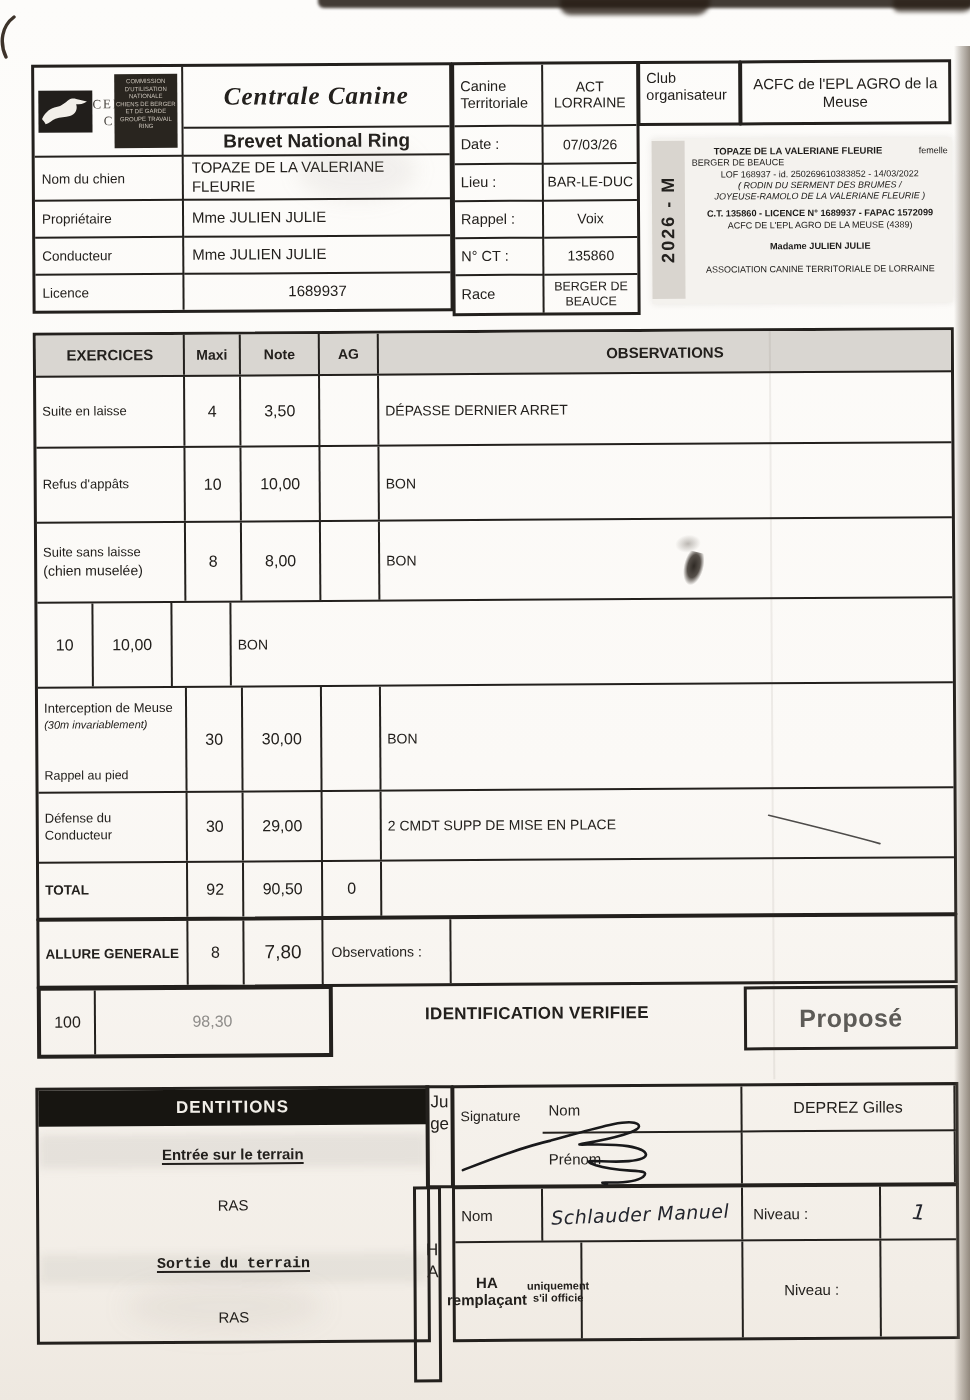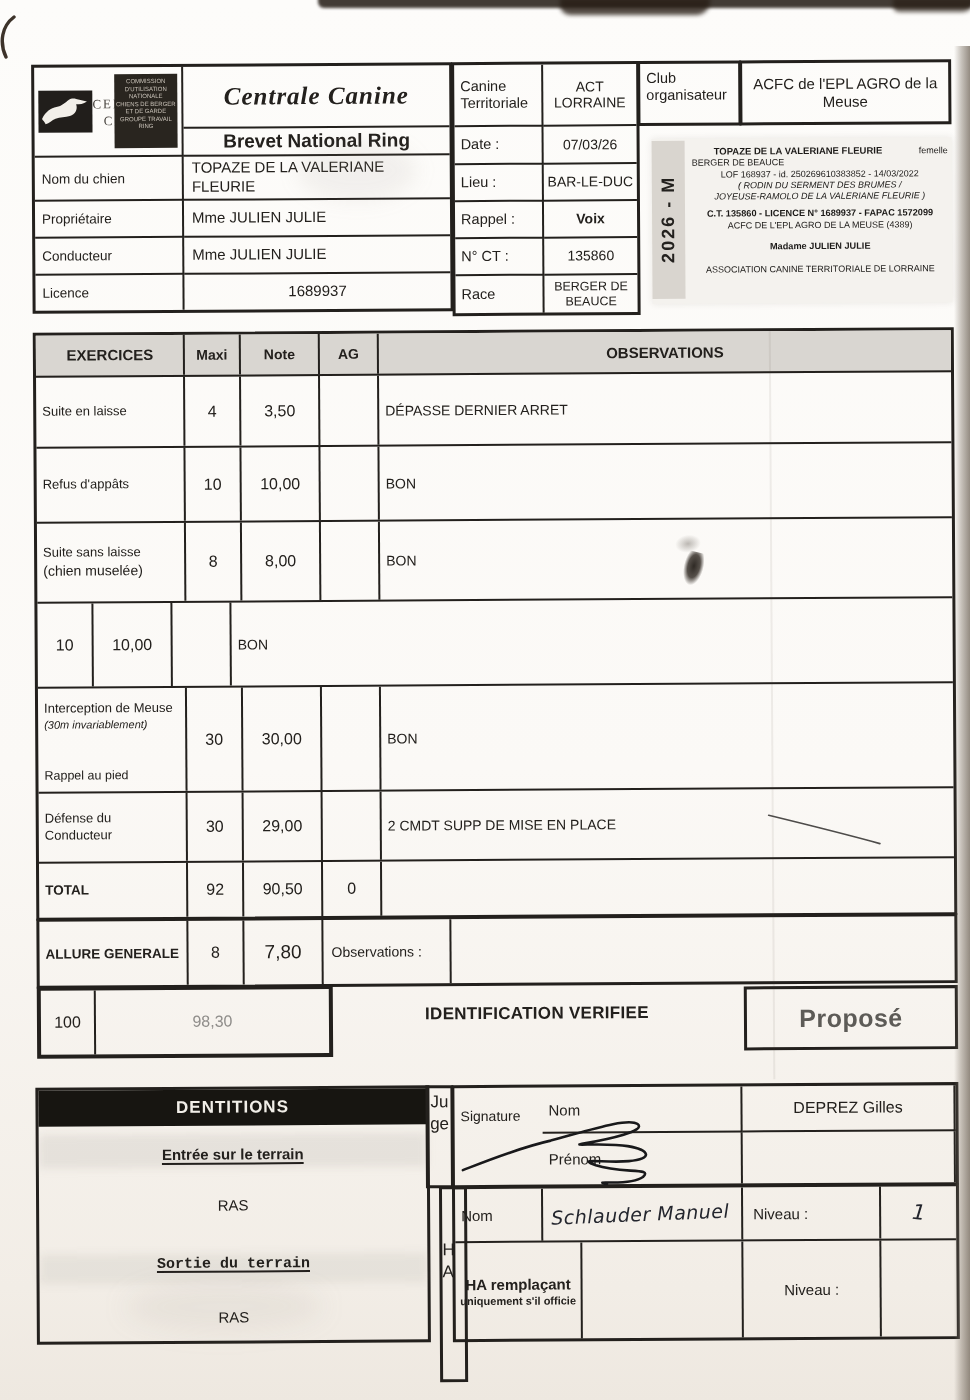--- a/index.html
+++ b/index.html
@@ -47,21 +47,21 @@
   .brevet-cell{font-weight:bold;font-size:19px;}
   .flabel{font-size:13.5px;padding-left:7px;}
   .fvalue{font-size:15px;padding:2px 8px;line-height:1.25;}
   .fvalue-center{justify-content:center;text-align:center;padding:2px 4px;}
 
   
   .block-mid{left:455px;top:62px;width:188px;height:254px;display:grid;
     grid-template-columns:89px 1fr;grid-template-rows:62px 38px 37px 37px 37px 1fr;}
   .mlabel{font-size:14.5px;padding-left:6px;line-height:1.2;}
   .mvalue{font-size:14px;text-align:center;line-height:1.15;}
-  .bold{font-weight:bold;}
+  .bold{font-weight:normal;}
 
   .cell-club{left:641px;top:62px;width:104px;height:65px;}
   .cell-acfc{left:743px;top:62px;width:212px;height:65px;}
 
   
   .sticker{position:absolute;left:655px;top:140px;width:300px;height:165px;background:#f4f2ee;box-shadow:0 0 7px rgba(60,50,40,.10);}
   .sticker-strip{position:absolute;left:0;top:2px;width:33px;height:158px;background:#d9d5cf;display:flex;align-items:center;justify-content:center;}
   .sticker-strip span{writing-mode:vertical-rl;transform:rotate(180deg);font-weight:bold;font-size:18px;letter-spacing:2px;color:#23211e;}
   .sticker-body{position:absolute;left:40px;right:4px;top:7px;font-size:9px;line-height:1.25;color:#1c1a18;}
   .st-name-row{display:flex;justify-content:space-between;align-items:baseline;padding-left:22px;}
@@ -120,29 +120,29 @@
   .de1{margin-top:20px;} .de2{margin-top:34px;} .de3{margin-top:42px;font-family:Liberation Mono, monospace;} .de4{margin-top:36px;}
 
   .juge-strip{left:423px;top:1085px;width:28px;height:103px;font-size:17px;line-height:1.28;text-align:center;word-break:break-all;padding-top:3px;}
   .juge-block{left:449px;top:1085px;width:507px;height:103px;display:grid;grid-template-columns:88px 200px 1fr;grid-template-rows:46px 1fr;}
   .j-label{font-size:15px;padding-left:6px;}
   .j-value{font-size:16px;justify-content:center;}
   .sig-cell{grid-row:1/3;position:relative;}
   .sig-label{position:absolute;left:6px;top:20px;font-size:14px;}
   .sig-svg{position:absolute;left:2px;top:12px;}
 
-  .ha-strip{left:436px;top:1186px;width:28px;height:196px;font-size:17px;line-height:1.28;text-align:left;word-break:break-all;padding-top:50px;}
+  .ha-strip{left:410px;top:1186px;width:28px;height:196px;font-size:17px;line-height:1.28;text-align:right;word-break:break-all;padding-top:50px;}
   .ha-block{left:449px;top:1186px;width:507px;height:156px;}
   .ha-row1{display:flex;height:54px;border-bottom:2px solid var(--ink);}
   .ha-row2{display:flex;height:calc(100% - 54px);}
   .h-nom{width:88px;border-right:2px solid var(--ink);display:flex;align-items:center;padding-left:6px;font-size:15px;}
   .h-val{width:200px;border-right:2px solid var(--ink);display:flex;align-items:center;padding-left:8px;}
   .h-niv{width:138px;border-right:2px solid var(--ink);display:flex;align-items:center;padding-left:10px;font-size:15px;}
   .h-niv-val{flex:1;display:flex;align-items:center;justify-content:center;}
-  .h-rempl{width:127px;border-right:2px solid var(--ink);display:flex;flex-direction:column;align-items:center;justify-content:center;text-align:center;}
+  .h-rempl{width:127px;border-right:2px solid var(--ink);display:flex;flex-direction:row;align-items:center;justify-content:center;text-align:center;}
   .h-rempl .l1{font-weight:bold;font-size:15px;}
   .h-rempl .l2{font-weight:bold;font-size:11px;margin-top:2px;}
   .h-empty1{width:161px;border-right:2px solid var(--ink);}
   .h-niv2{width:138px;border-right:2px solid var(--ink);display:flex;align-items:center;justify-content:center;font-size:15px;}
   .h-empty2{flex:1;}
 
   .hand{font-family:"DejaVu Sans",sans-serif;font-style:italic;color:#23252d;}
   .hand-name{font-size:19px;letter-spacing:.5px;transform:rotate(-2deg);}
   .hand-one{font-size:21px;transform:rotate(6deg);}
 

